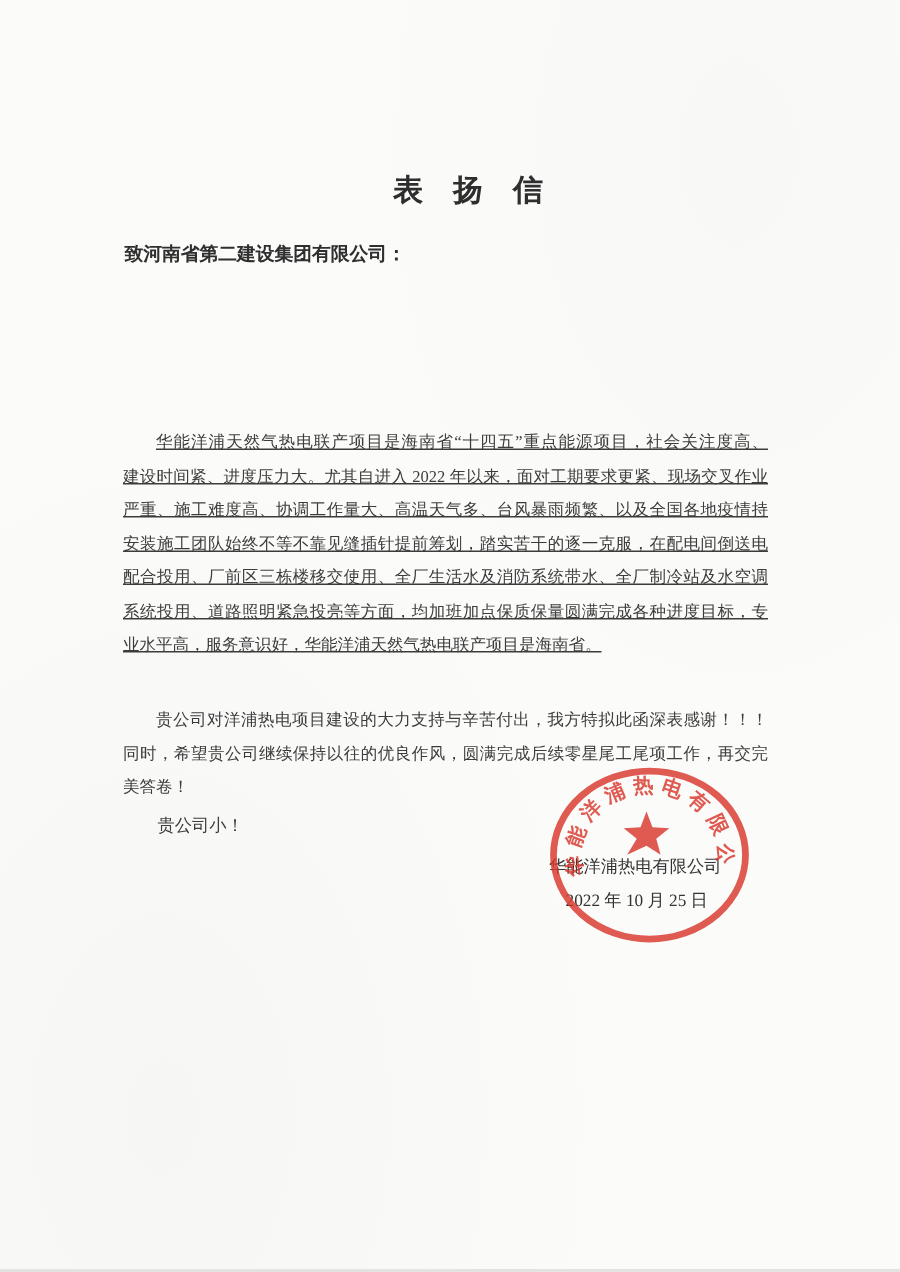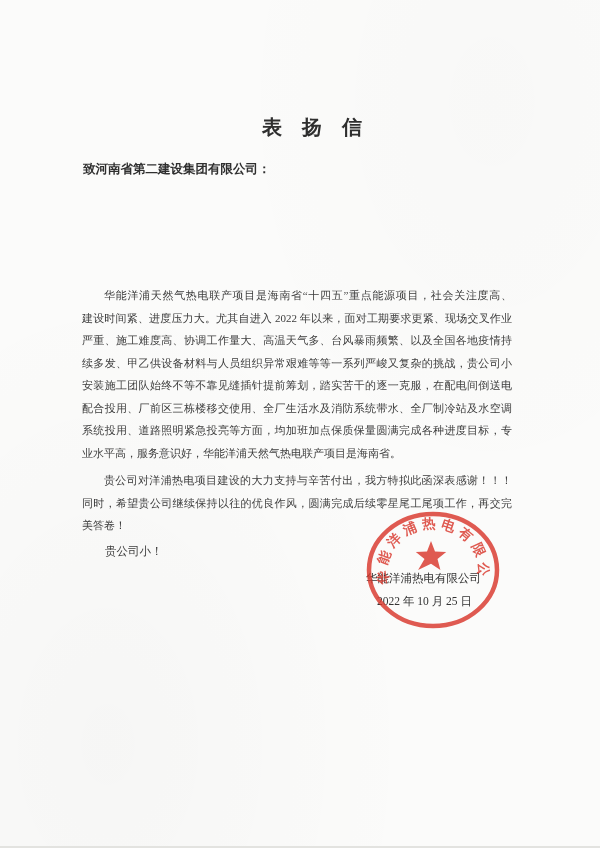--- a/index.html
+++ b/index.html
@@ -38,21 +38,21 @@
     color: #3c3c3c;
   }
   .line {
     text-align: justify;
     text-align-last: justify;
     text-justify: inter-character;
   }
   .line.first { text-indent: 22px; }
   .line.last  { text-align: left; text-align-last: left; }
   .p1 { top: 191px; }
-  .p2 { top: 284px; }
+  .p2 { top: 284px; text-decoration: underline; }
   .p3 { top: 469px; }
   .regards {
     position: absolute; left: 105px; top: 544px;
     font-size: 11.5px; color: #3c3c3c; line-height: 15px;
   }
   .signature {
     position: absolute; left: 366px; top: 571px;
     font-size: 11.5px; color: #333; line-height: 15px;
   }
   .date {
@@ -72,21 +72,20 @@
 
   <h1 class="title">表　扬　信</h1>
 
   <div class="salutation">致河南省第二建设集团有限公司：</div>
 
 
   <div class="para p2">
     <div class="line first">华能洋浦天然气热电联产项目是海南省“十四五”重点能源项目，社会关注度高、</div>
     <div class="line">建设时间紧、进度压力大。尤其自进入 2022 年以来，面对工期要求更紧、现场交叉作业</div>
     <div class="line">严重、施工难度高、协调工作量大、高温天气多、台风暴雨频繁、以及全国各地疫情持</div>
-    <div class="line">续多发、甲乙供设备材料与人员组织异常艰难等等一系列严峻又复杂的挑战，贵公司小</div>
     <div class="line">安装施工团队始终不等不靠见缝插针提前筹划，踏实苦干的逐一克服，在配电间倒送电</div>
     <div class="line">配合投用、厂前区三栋楼移交使用、全厂生活水及消防系统带水、全厂制冷站及水空调</div>
     <div class="line">系统投用、道路照明紧急投亮等方面，均加班加点保质保量圆满完成各种进度目标，专</div>
     <div class="line last">业水平高，服务意识好，华能洋浦天然气热电联产项目是海南省。</div>
   </div>
 
   <div class="para p3">
     <div class="line first">贵公司对洋浦热电项目建设的大力支持与辛苦付出，我方特拟此函深表感谢！！！</div>
     <div class="line">同时，希望贵公司继续保持以往的优良作风，圆满完成后续零星尾工尾项工作，再交完</div>
     <div class="line last">美答卷！</div>

